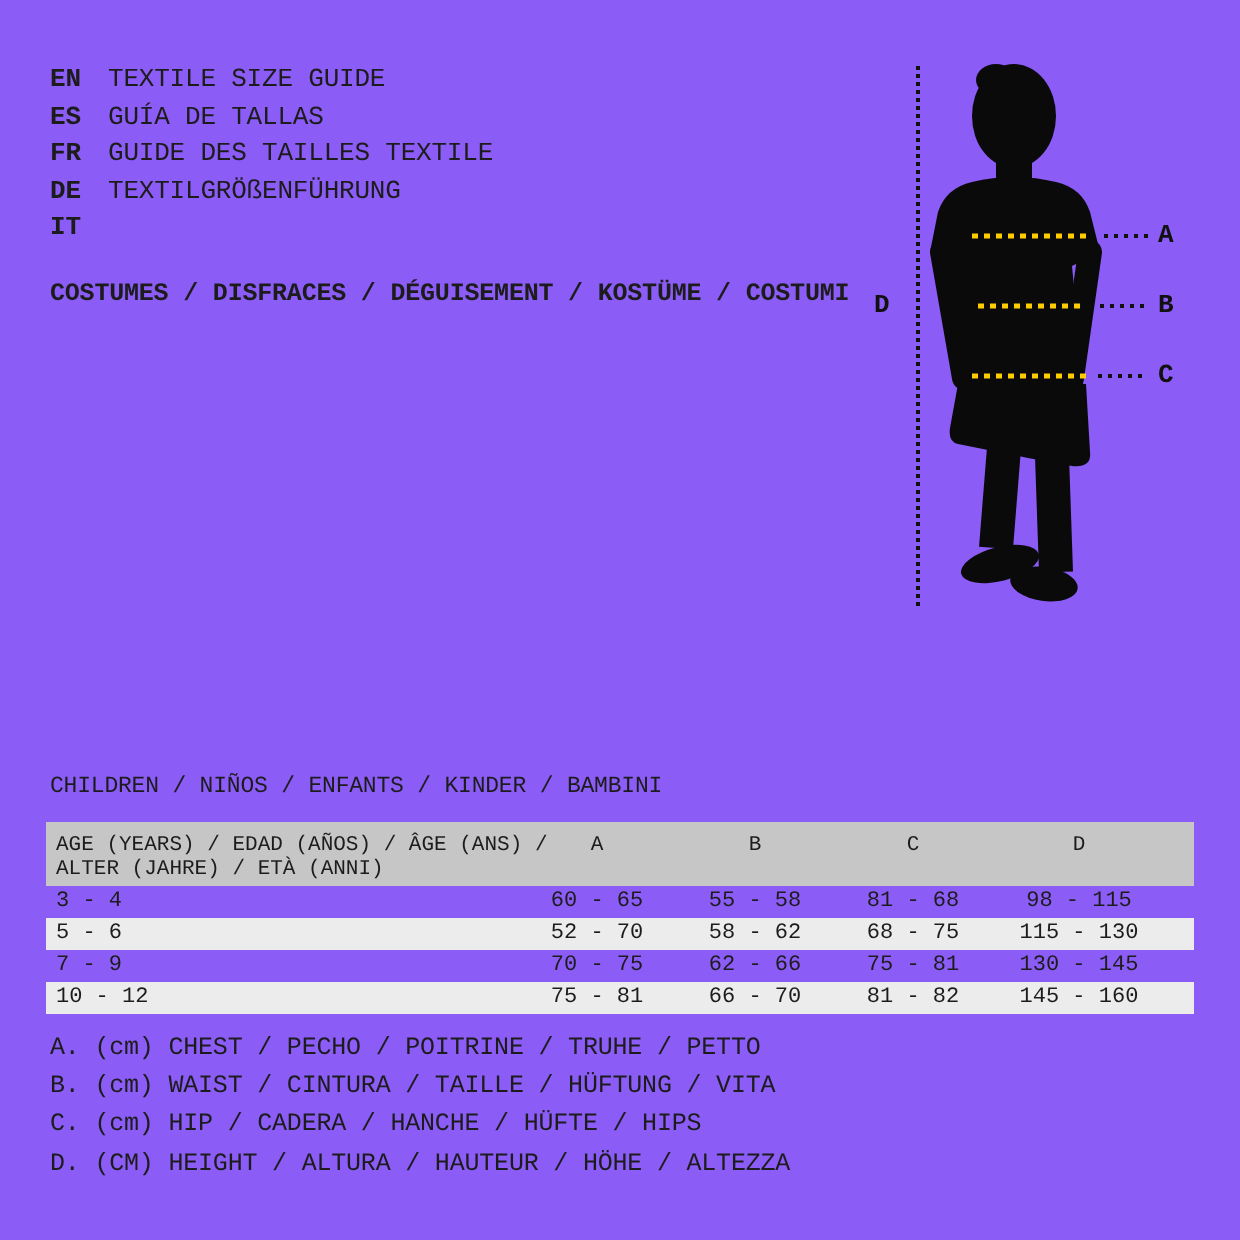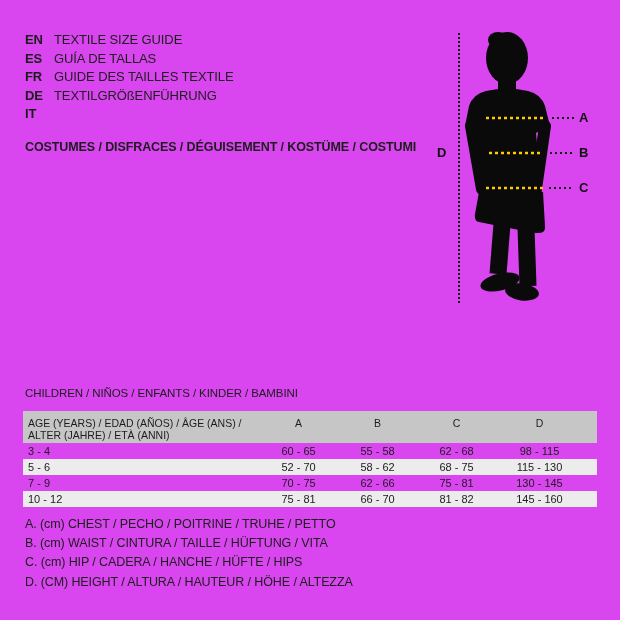--- a/index.html
+++ b/index.html
@@ -3,21 +3,21 @@
 <meta charset="utf-8">
 <style>
   html,body{margin:0;padding:0;}
   body{
     width:620px;height:620px;background:#ffffff;
     font-family:"Liberation Sans", sans-serif;
     color:#1c1c1c;
     position:relative;
     -webkit-font-smoothing:antialiased;
   }
-  .page{position:absolute;inset:0;width:620px;height:620px;overflow:hidden;background:#d946ef;}
+  .page{position:absolute;inset:0;width:620px;height:620px;overflow:hidden;background:#8b5cf6;font-family:Liberation Mono, monospace;}
 
   
   .lang-list{position:absolute;left:25px;top:31px;font-size:13px;line-height:18.6px;letter-spacing:-0.1px;}
   .lang-row{display:flex;}
   .lang-code{width:29px;flex:0 0 29px;font-weight:bold;font-weight:600;}
   .lang-label{white-space:nowrap;}
 
   .costumes-line{position:absolute;left:25px;top:140px;font-size:12.5px;font-weight:bold;letter-spacing:-0.1px;white-space:nowrap;}
 
   
@@ -133,21 +133,21 @@
       <div class="td">A</div>
       <div class="td">B</div>
       <div class="td">C</div>
       <div class="td dcol">D</div>
     </div>
 
     <div class="tr body-row">
       <div class="td age">3 - 4</div>
       <div class="td">60 - 65</div>
       <div class="td">55 - 58</div>
-      <div class="td">62 - 68</div>
+      <div class="td">81 - 68</div>
       <div class="td dcol">98 - 115</div>
     </div>
     <div class="tr body-row alt">
       <div class="td age">5 - 6</div>
       <div class="td">52 - 70</div>
       <div class="td">58 - 62</div>
       <div class="td">68 - 75</div>
       <div class="td dcol">115 - 130</div>
     </div>
     <div class="tr body-row">

